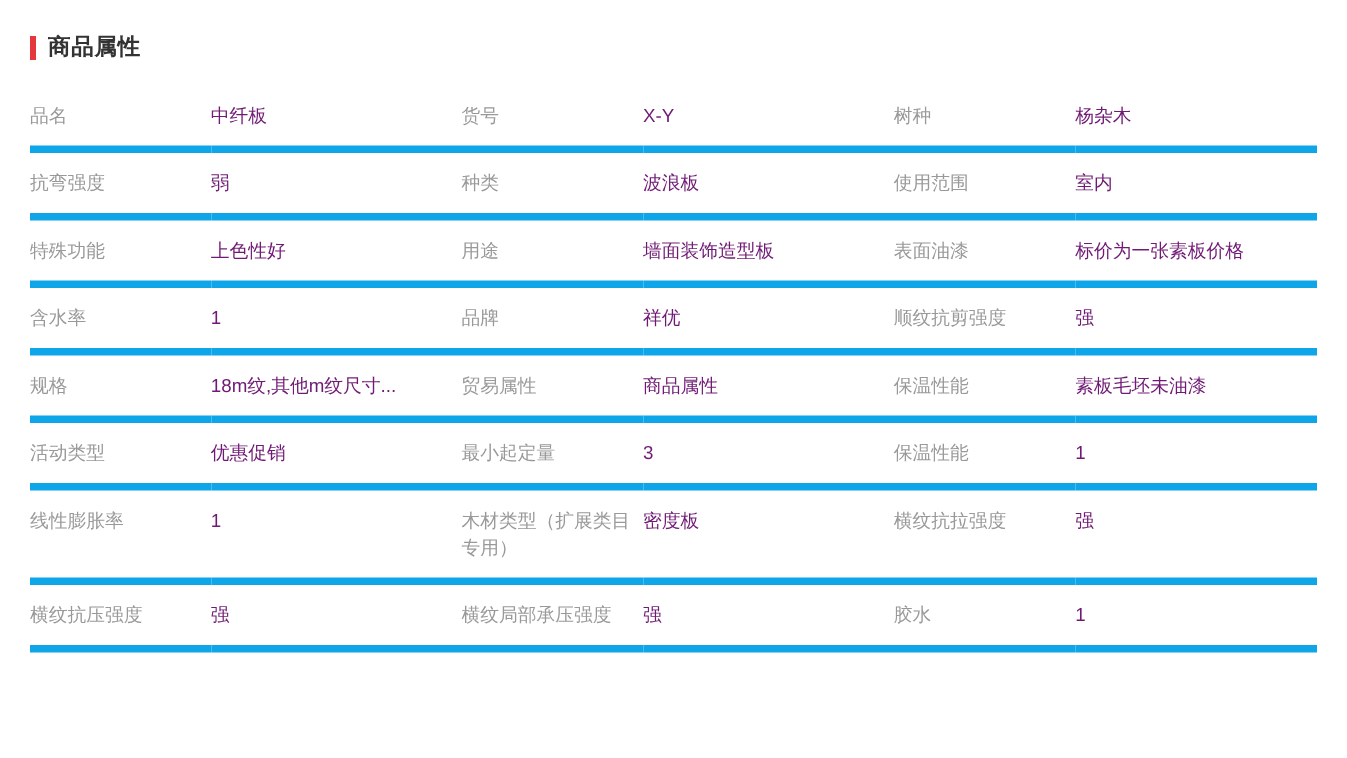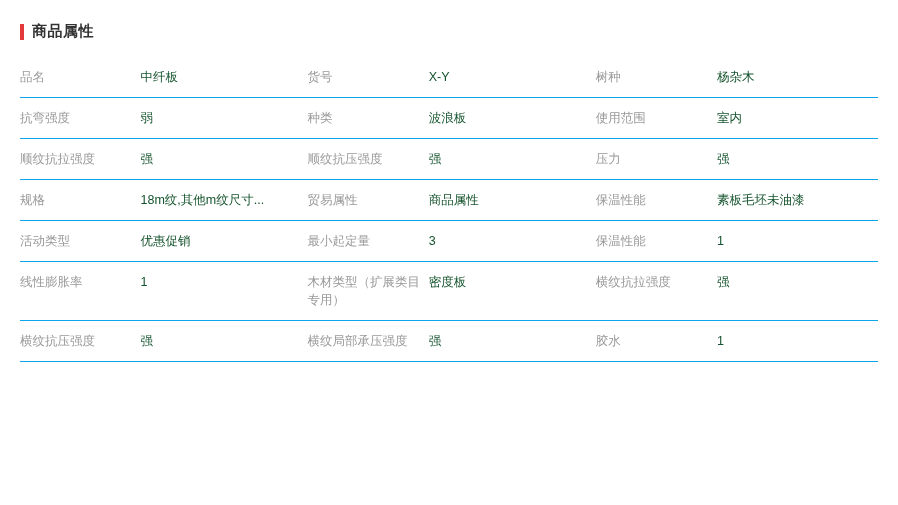--- a/index.html
+++ b/index.html
@@ -38,35 +38,35 @@
     color: #333333;
     letter-spacing: 0.5px;
   }
   .attr-table {
     width: 858px;
     margin: 6px 20px 0 20px;
     border-collapse: collapse;
     table-layout: fixed;
   }
   .attr-table tr {
-    border-bottom: 1px solid #0ea5e9;
+    border-bottom: 5px solid #0ea5e9;
   }
   .attr-table td {
     font-size: 12.5px;
     padding: 11px 0 11px 0;
     vertical-align: top;
     line-height: 18px;
   }
   .k {
     color: #999999;
     width: 110px;
     padding-left: 6px !important;
   }
   .v {
-    color: #14532d;
+    color: #701a75;
     width: 139px;
     padding-right: 8px !important;
     word-break: break-all;
   }
   .k2 { padding-left: 0 !important; }
 </style>
 </head>
 <body>
 
 <div class="page">
@@ -88,25 +88,33 @@
       </tr>
       <tr>
         <td class="k k2">抗弯强度</td>
         <td class="v">弱</td>
         <td class="k">种类</td>
         <td class="v">波浪板</td>
         <td class="k">使用范围</td>
         <td class="v">室内</td>
       </tr>
       <tr>
-        <td class="k k2">顺纹抗拉强度</td>
-        <td class="v">强</td>
-        <td class="k">顺纹抗压强度</td>
-        <td class="v">强</td>
-        <td class="k">压力</td>
+        <td class="k k2">特殊功能</td>
+        <td class="v">上色性好</td>
+        <td class="k">用途</td>
+        <td class="v">墙面装饰造型板</td>
+        <td class="k">表面油漆</td>
+        <td class="v">标价为一张素板价格</td>
+      </tr>
+      <tr>
+        <td class="k k2">含水率</td>
+        <td class="v">1</td>
+        <td class="k">品牌</td>
+        <td class="v">祥优</td>
+        <td class="k">顺纹抗剪强度</td>
         <td class="v">强</td>
       </tr>
       <tr>
         <td class="k k2">规格</td>
         <td class="v">18m纹,其他m纹尺寸...</td>
         <td class="k">贸易属性</td>
         <td class="v">商品属性</td>
         <td class="k">保温性能</td>
         <td class="v">素板毛坯未油漆</td>
       </tr>

